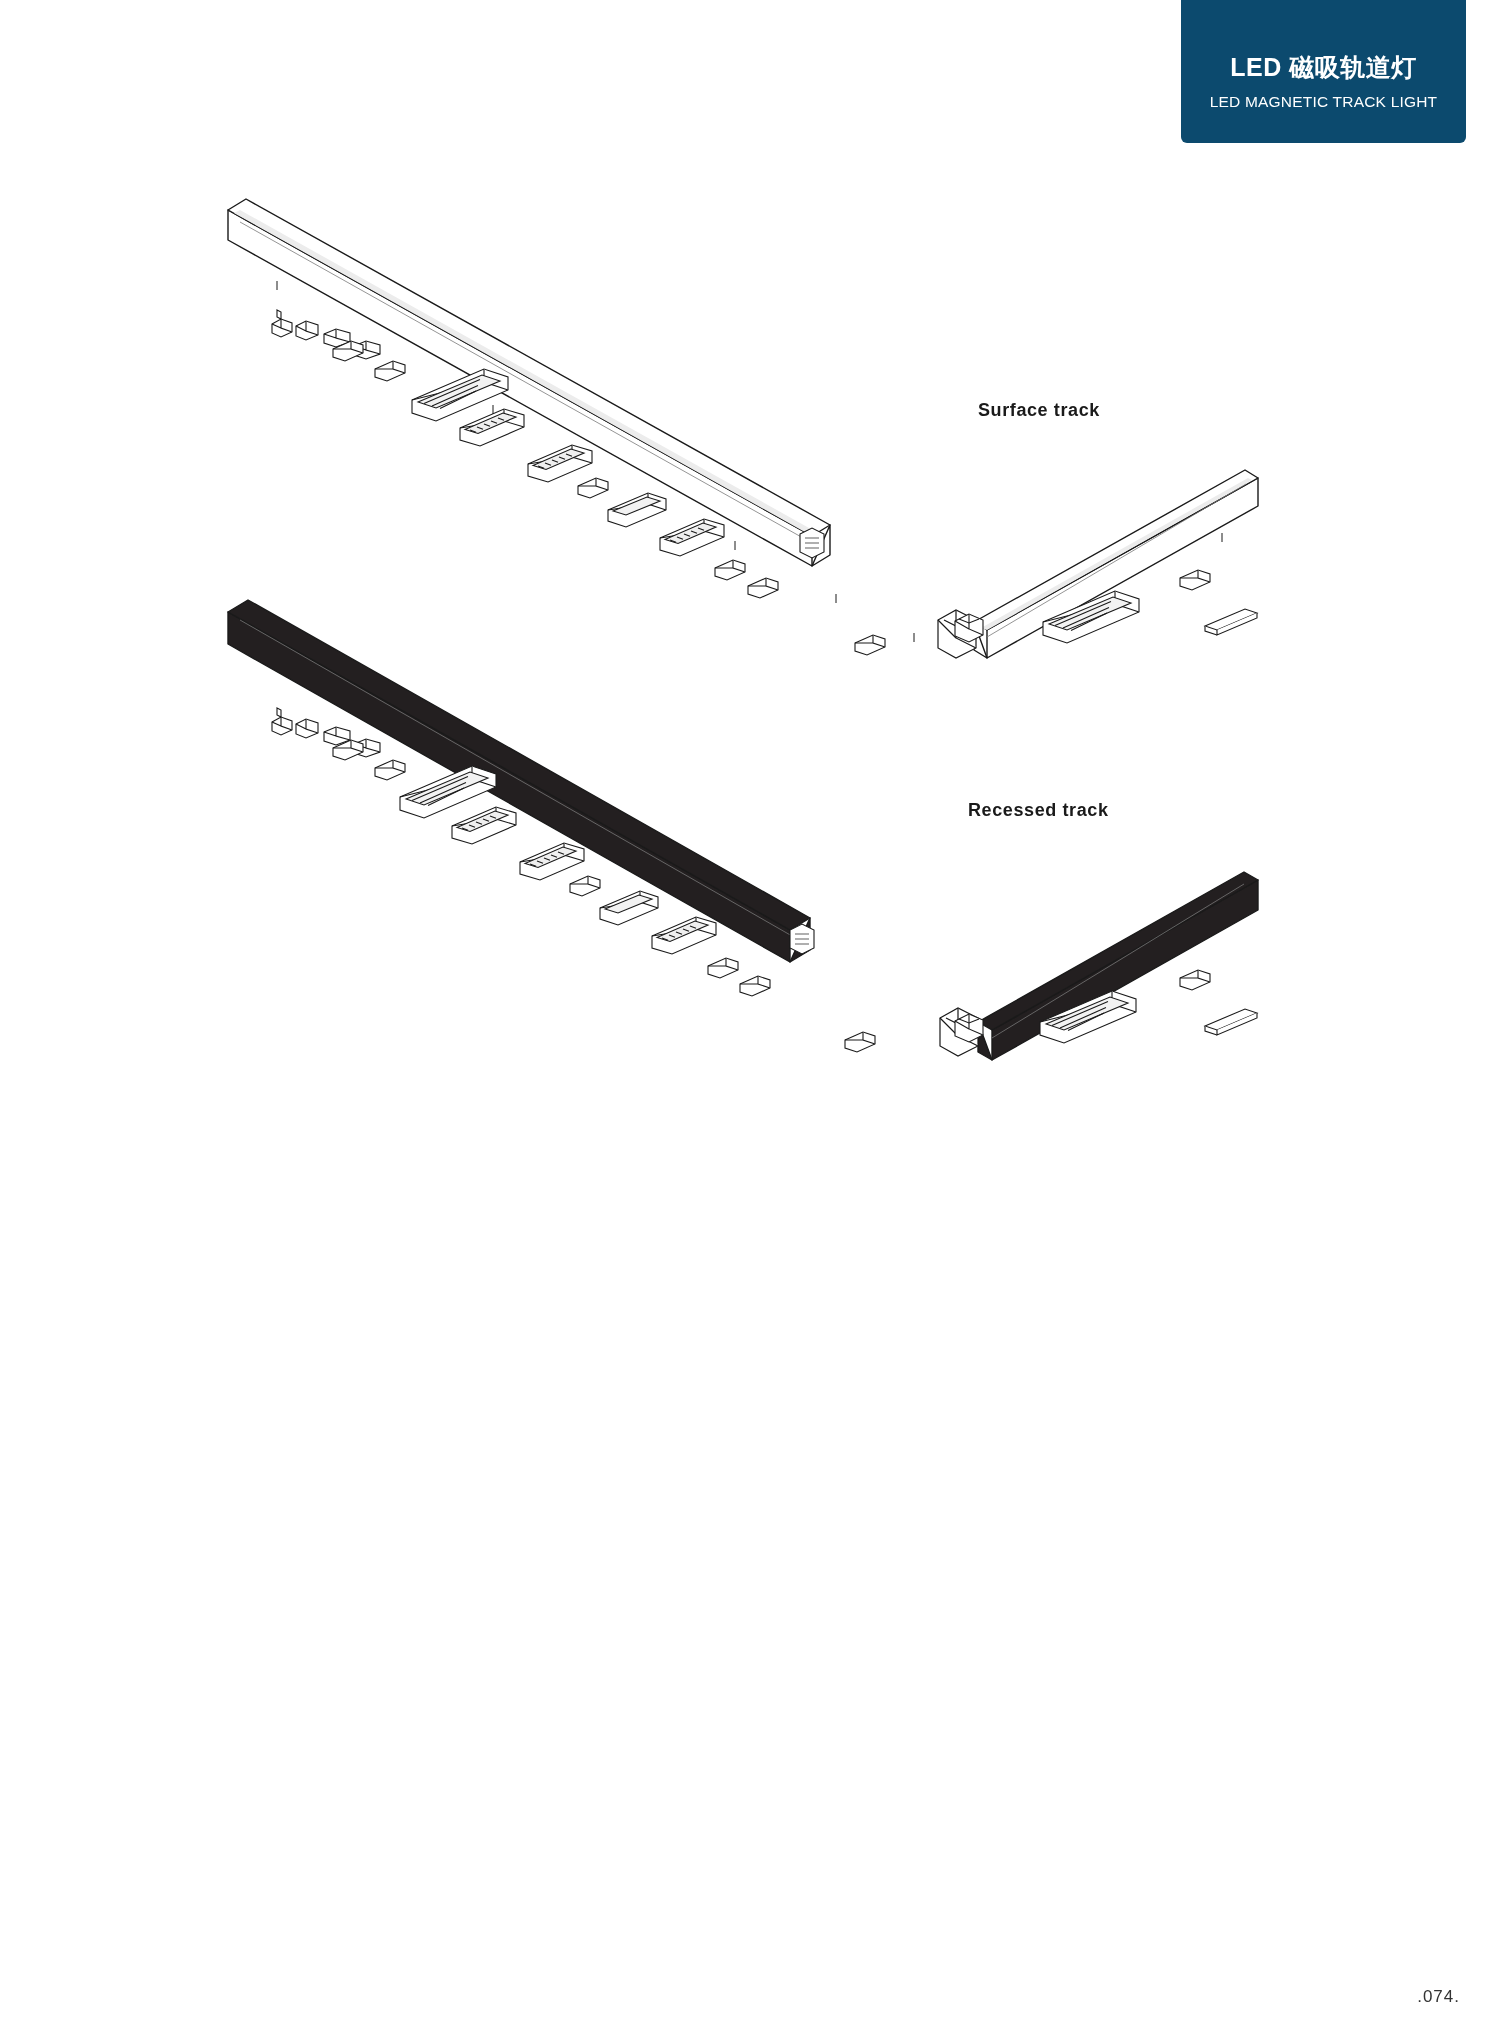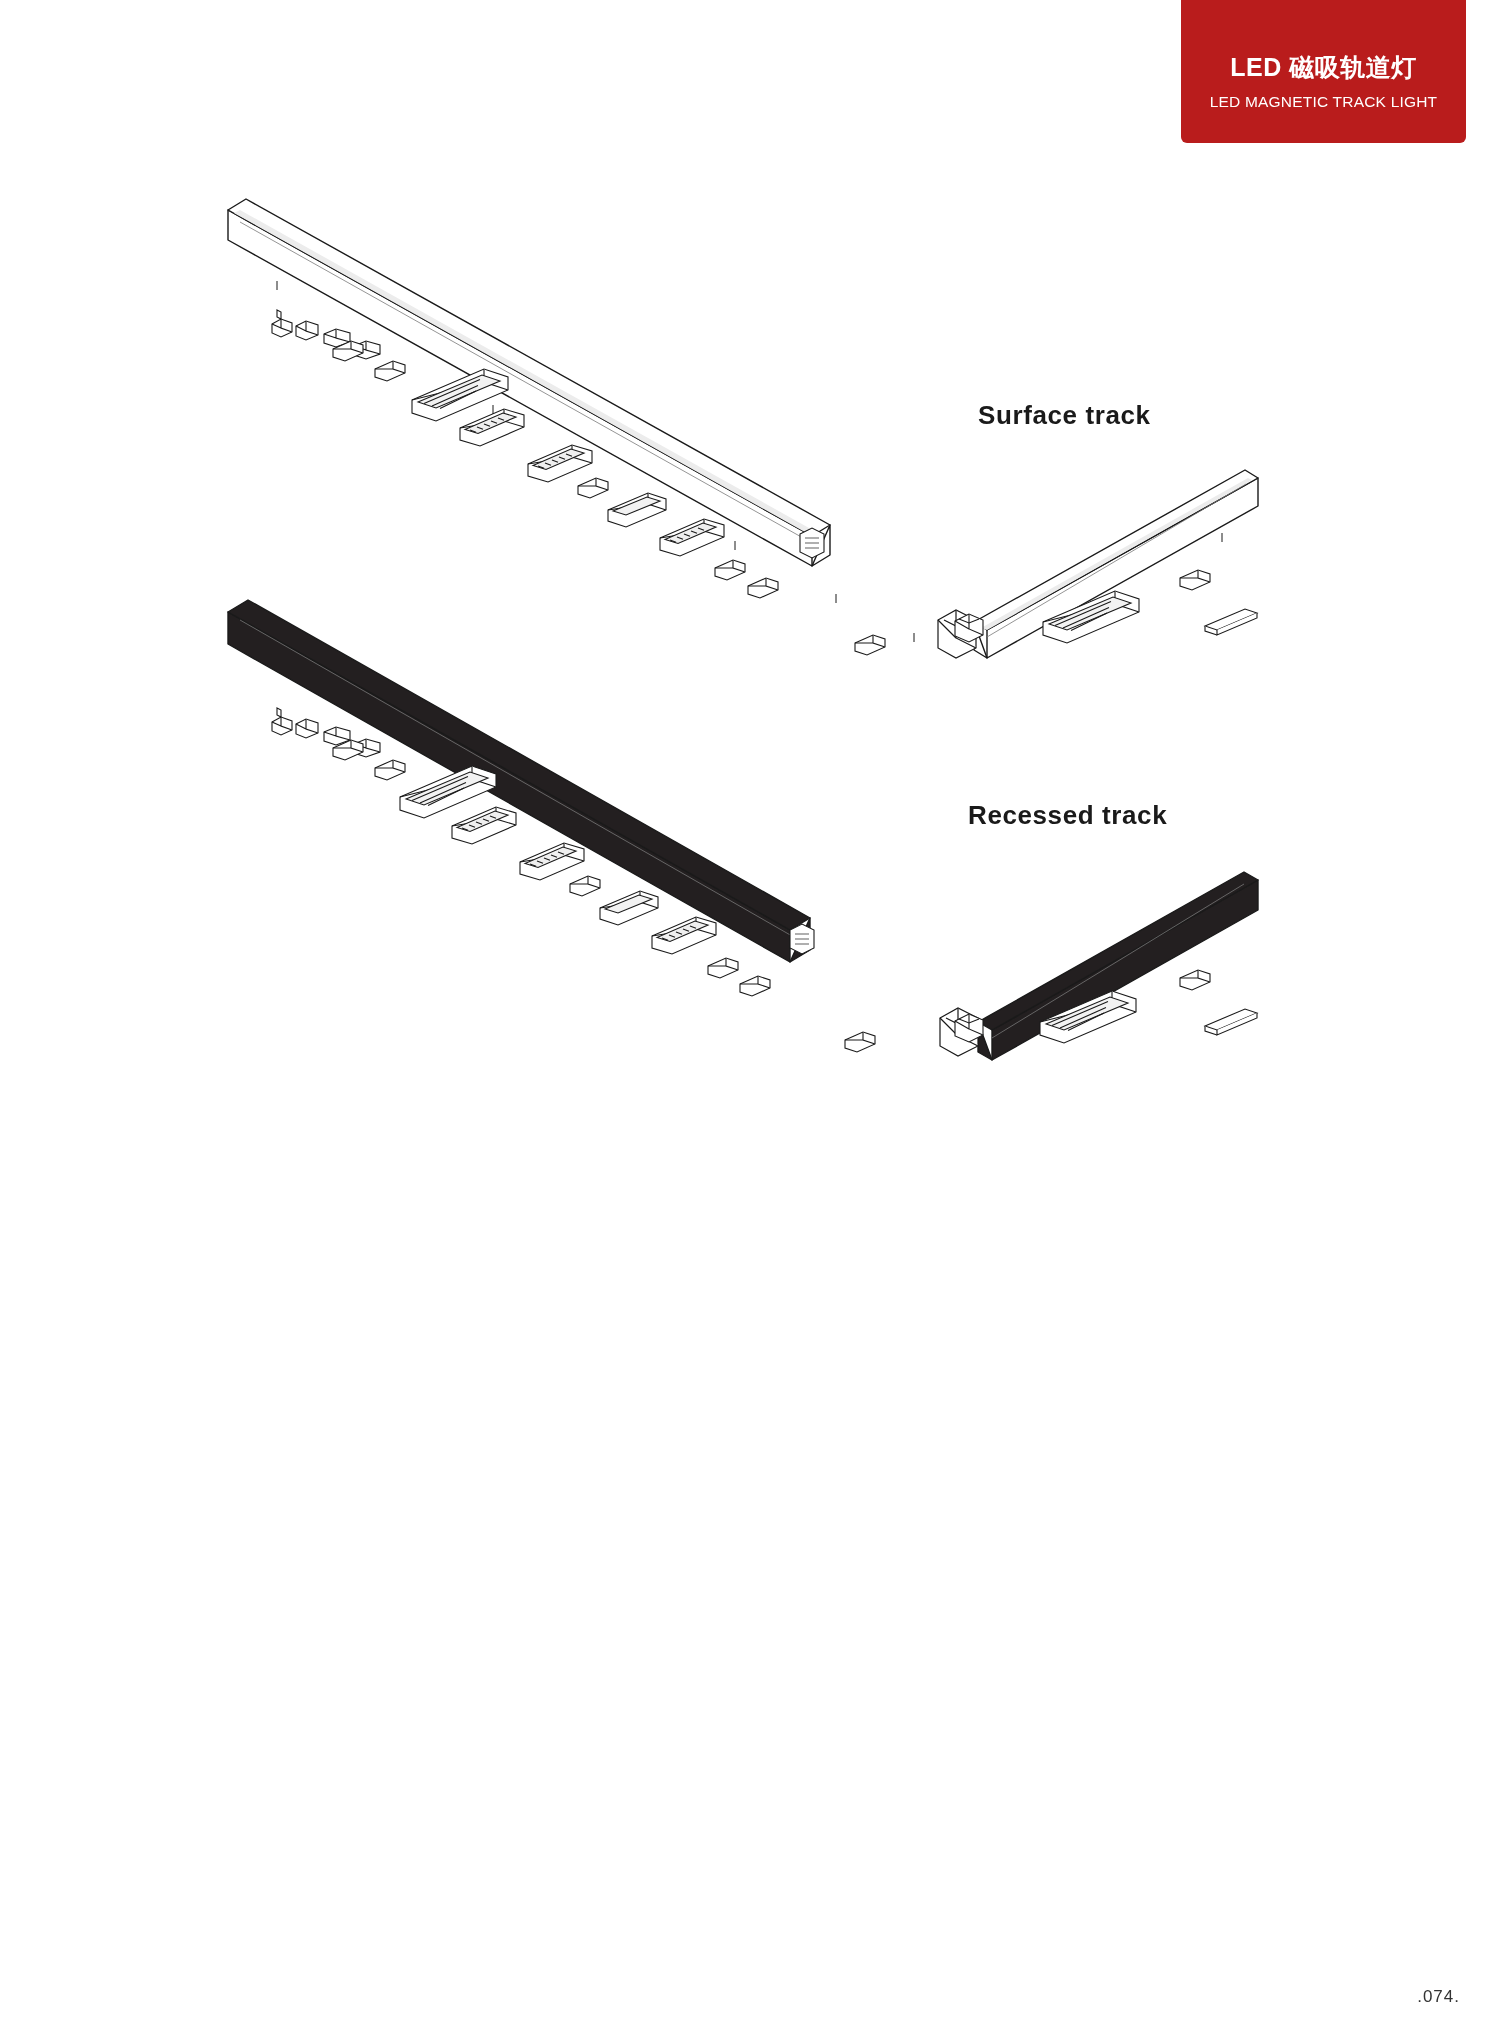--- a/index.html
+++ b/index.html
@@ -15,21 +15,21 @@
     overflow: hidden;
   }
 
   
   .header-badge {
     position: absolute;
     top: 0;
     right: 34px;
     width: 285px;
     height: 143px;
-    background: #b91c1c;
+    background: #0c4a6e;
     border-radius: 0 0 6px 6px;
     display: flex;
     flex-direction: column;
     align-items: center;
     justify-content: center;
     box-sizing: border-box;
     padding-top: 18px;
   }
   .header-badge .line1 {
     color: #ffffff;
@@ -43,21 +43,21 @@
     font-size: 15.5px;
     letter-spacing: 0.2px;
     margin-top: 9px;
     white-space: nowrap;
     text-align: center;
   }
 
   
   .caption {
     position: absolute;
-    font-size: 26px;
+    font-size: 18px;
     font-weight: bold;
     color: #1a1a1a;
     letter-spacing: 0.6px;
     white-space: nowrap;
   }
   #caption-surface { left: 978px; top: 400px; }
   #caption-recessed { left: 968px; top: 800px; }
 
   
   .diagram {

